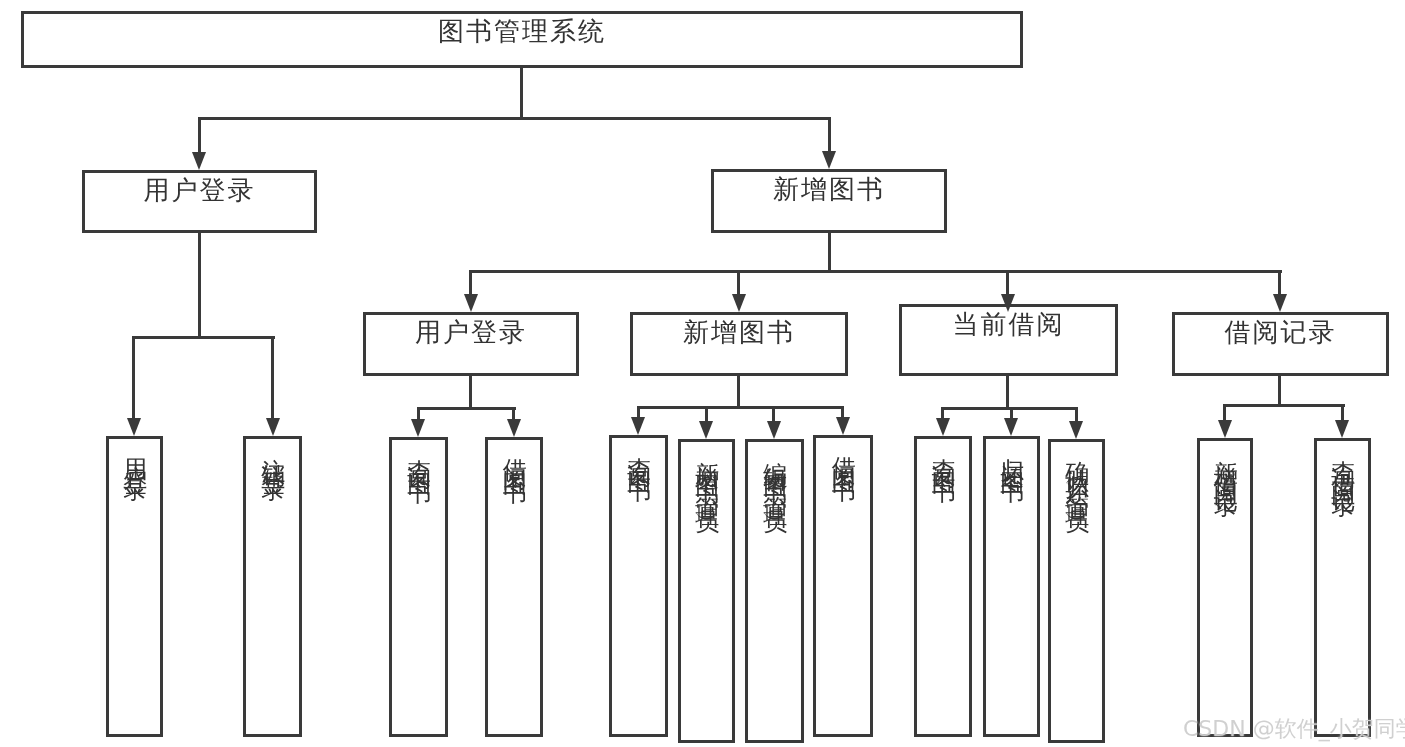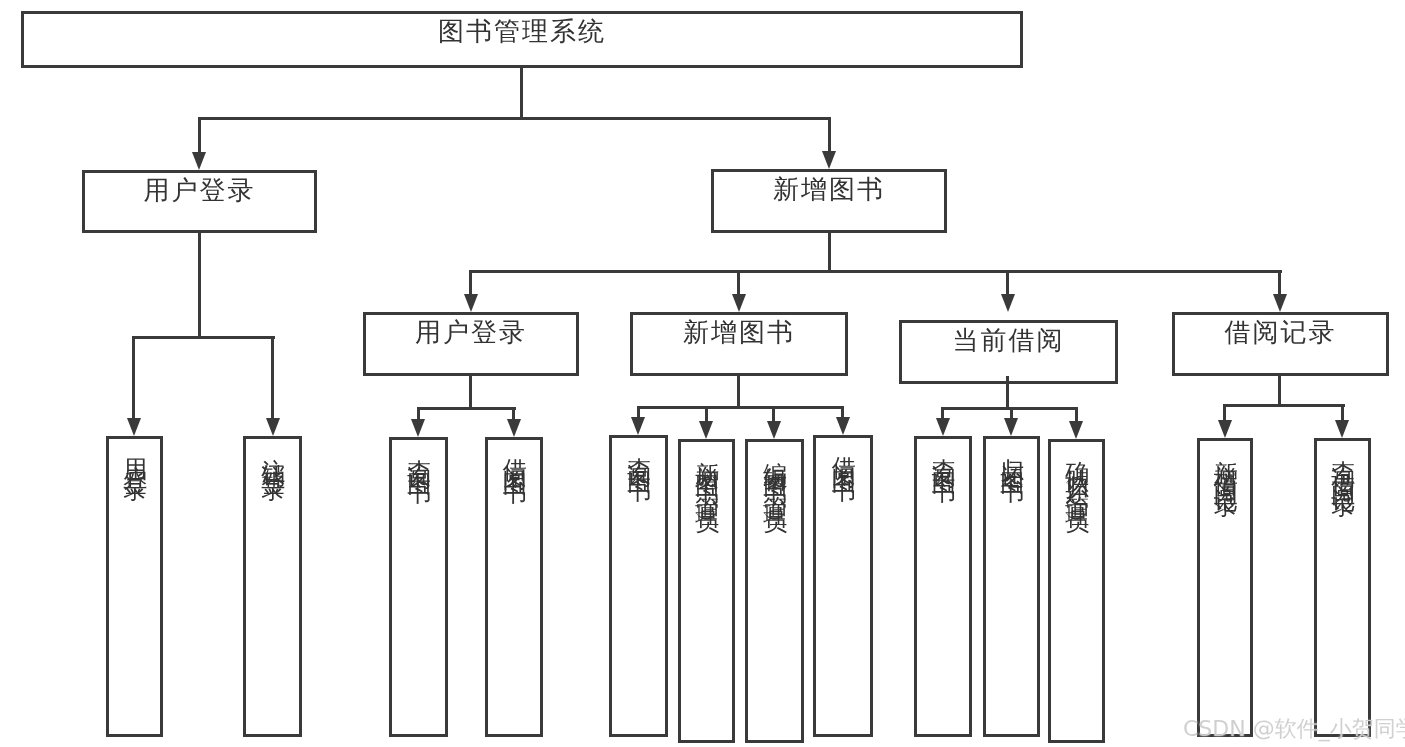--- a/index.html
+++ b/index.html
@@ -35,21 +35,21 @@
   <div class="box h" style="left:711px;top:169px;width:236px;height:64px">
     <span>新增图书</span>
   </div>
 
   <div class="box h" style="left:363px;top:312px;width:216px;height:64px">
     <span>用户登录</span>
   </div>
   <div class="box h" style="left:630px;top:312px;width:218px;height:64px">
     <span>新增图书</span>
   </div>
-  <div class="box h" style="left:899px;top:320px;width:219px;height:64px">
+  <div class="box h" style="left:899px;top:304px;width:219px;height:72px">
     <span>当前借阅</span>
   </div>
   <div class="box h" style="left:1172px;top:312px;width:217px;height:64px">
     <span>借阅记录</span>
   </div>
 
   <div class="box v" style="left:106px;top:436px;width:57px;height:301px">
     <span>用户登录</span>
   </div>
   <div class="box v" style="left:243px;top:436px;width:59px;height:301px">

